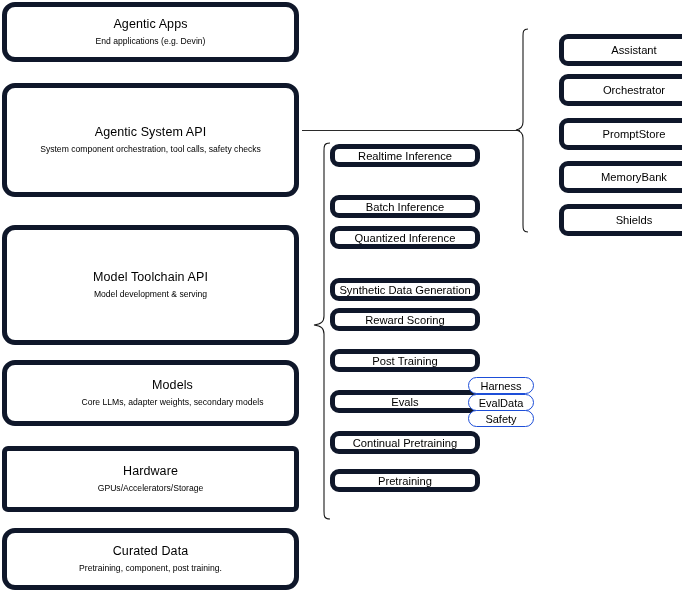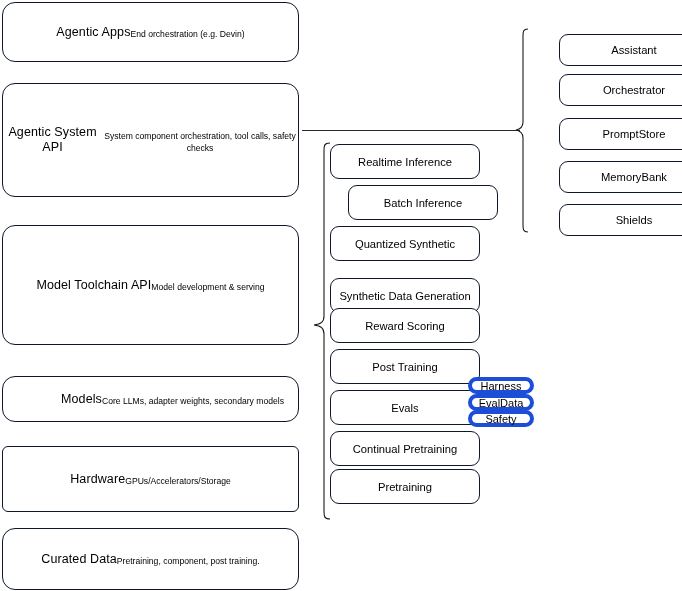--- a/index.html
+++ b/index.html
@@ -15,25 +15,25 @@
   #canvas {
     position: relative;
     width: 682px;
     height: 591px;
     background: #ffffff;
     overflow: hidden;
   }
   .node {
     position: absolute;
     box-sizing: border-box;
-    border: 1px solid #0f172a;
+    border: 5px solid #0f172a;
     border-radius: 11px;
     background: #ffffff;
     display: flex;
-    flex-direction: row;
+    flex-direction: column;
     align-items: center;
     justify-content: center;
     text-align: center;
   }
   .stack-box {
     left: 2px;
     width: 297px;
     border-radius: 13px;
   }
   .stack-title {
@@ -44,36 +44,36 @@
   }
   .stack-sub {
     font-size: 8.6px;
     line-height: 12px;
     margin-top: 3px;
     color: #000;
   }
   .mid-box {
     left: 330px;
     width: 150px;
-    height: 35px;
+    height: 23px;
     border-radius: 9px;
     font-size: 11.2px;
   }
   .right-box {
     left: 530px;
     width: 150px;
     height: 32px;
     border-radius: 9px;
     font-size: 11.2px;
     margin-left: 29px;
   }
   .pill {
     position: absolute;
     box-sizing: border-box;
-    border: 4px solid #1d4ed8;
+    border: 1px solid #1d4ed8;
     border-radius: 999px;
     background: #ffffff;
     display: flex;
     align-items: center;
     justify-content: center;
     font-size: 11px;
     height: 17px;
     width: 66px;
     z-index: 5;
   }
@@ -91,34 +91,34 @@
     stroke-width: 1.1;
   }
 </style>
 </head>
 <body>
 
 <div id="canvas">
 
   <div class="node stack-box" style="top:2px; height:60px;">
     <div class="stack-title">Agentic Apps</div>
-    <div class="stack-sub">End orchestration (e.g. Devin)</div>
+    <div class="stack-sub">End applications (e.g. Devin)</div>
   </div>
 
   <div class="node stack-box" style="top:83px; height:114px;">
     <div class="stack-title">Agentic System API</div>
     <div class="stack-sub">System component orchestration, tool calls, safety checks</div>
   </div>
 
   <div class="node stack-box" style="top:225px; height:120px;">
     <div class="stack-title">Model Toolchain API</div>
     <div class="stack-sub">Model development &amp; serving</div>
   </div>
 
-  <div class="node stack-box" style="top:376px; height:46px;padding-left:44px;">
+  <div class="node stack-box" style="top:360px; height:66px;padding-left:44px;">
     <div class="stack-title">Models</div>
     <div class="stack-sub">Core LLMs, adapter weights, secondary models</div>
   </div>
 
   <div class="node stack-box" style="top:446px; height:66px;border-radius:6px;">
     <div class="stack-title">Hardware</div>
     <div class="stack-sub">GPUs/Accelerators/Storage</div>
   </div>
 
   <div class="node stack-box" style="top:528px; height:62px;">
@@ -144,25 +144,25 @@
              L 13 174
              C 13 180, 10 182, 3 183
              C 10 184, 13 186, 13 192
              L 13 369
              C 13 374, 13 377, 19 377"></path>
   </svg>
 
   <div class="node mid-box" style="top:144px;">
     <span>Realtime Inference</span>
   </div>
-  <div class="node mid-box" style="top:185px;margin-left:18px;">
+  <div class="node mid-box" style="top:195px;">
     <span>Batch Inference</span>
   </div>
   <div class="node mid-box" style="top:226px;">
-    <span>Quantized Synthetic</span>
+    <span>Quantized Inference</span>
   </div>
   <div class="node mid-box" style="top:278px;">
     <span>Synthetic Data Generation</span>
   </div>
   <div class="node mid-box" style="top:308px;">
     <span>Reward Scoring</span>
   </div>
   <div class="node mid-box" style="top:349px;">
     <span>Post Training</span>
   </div>

